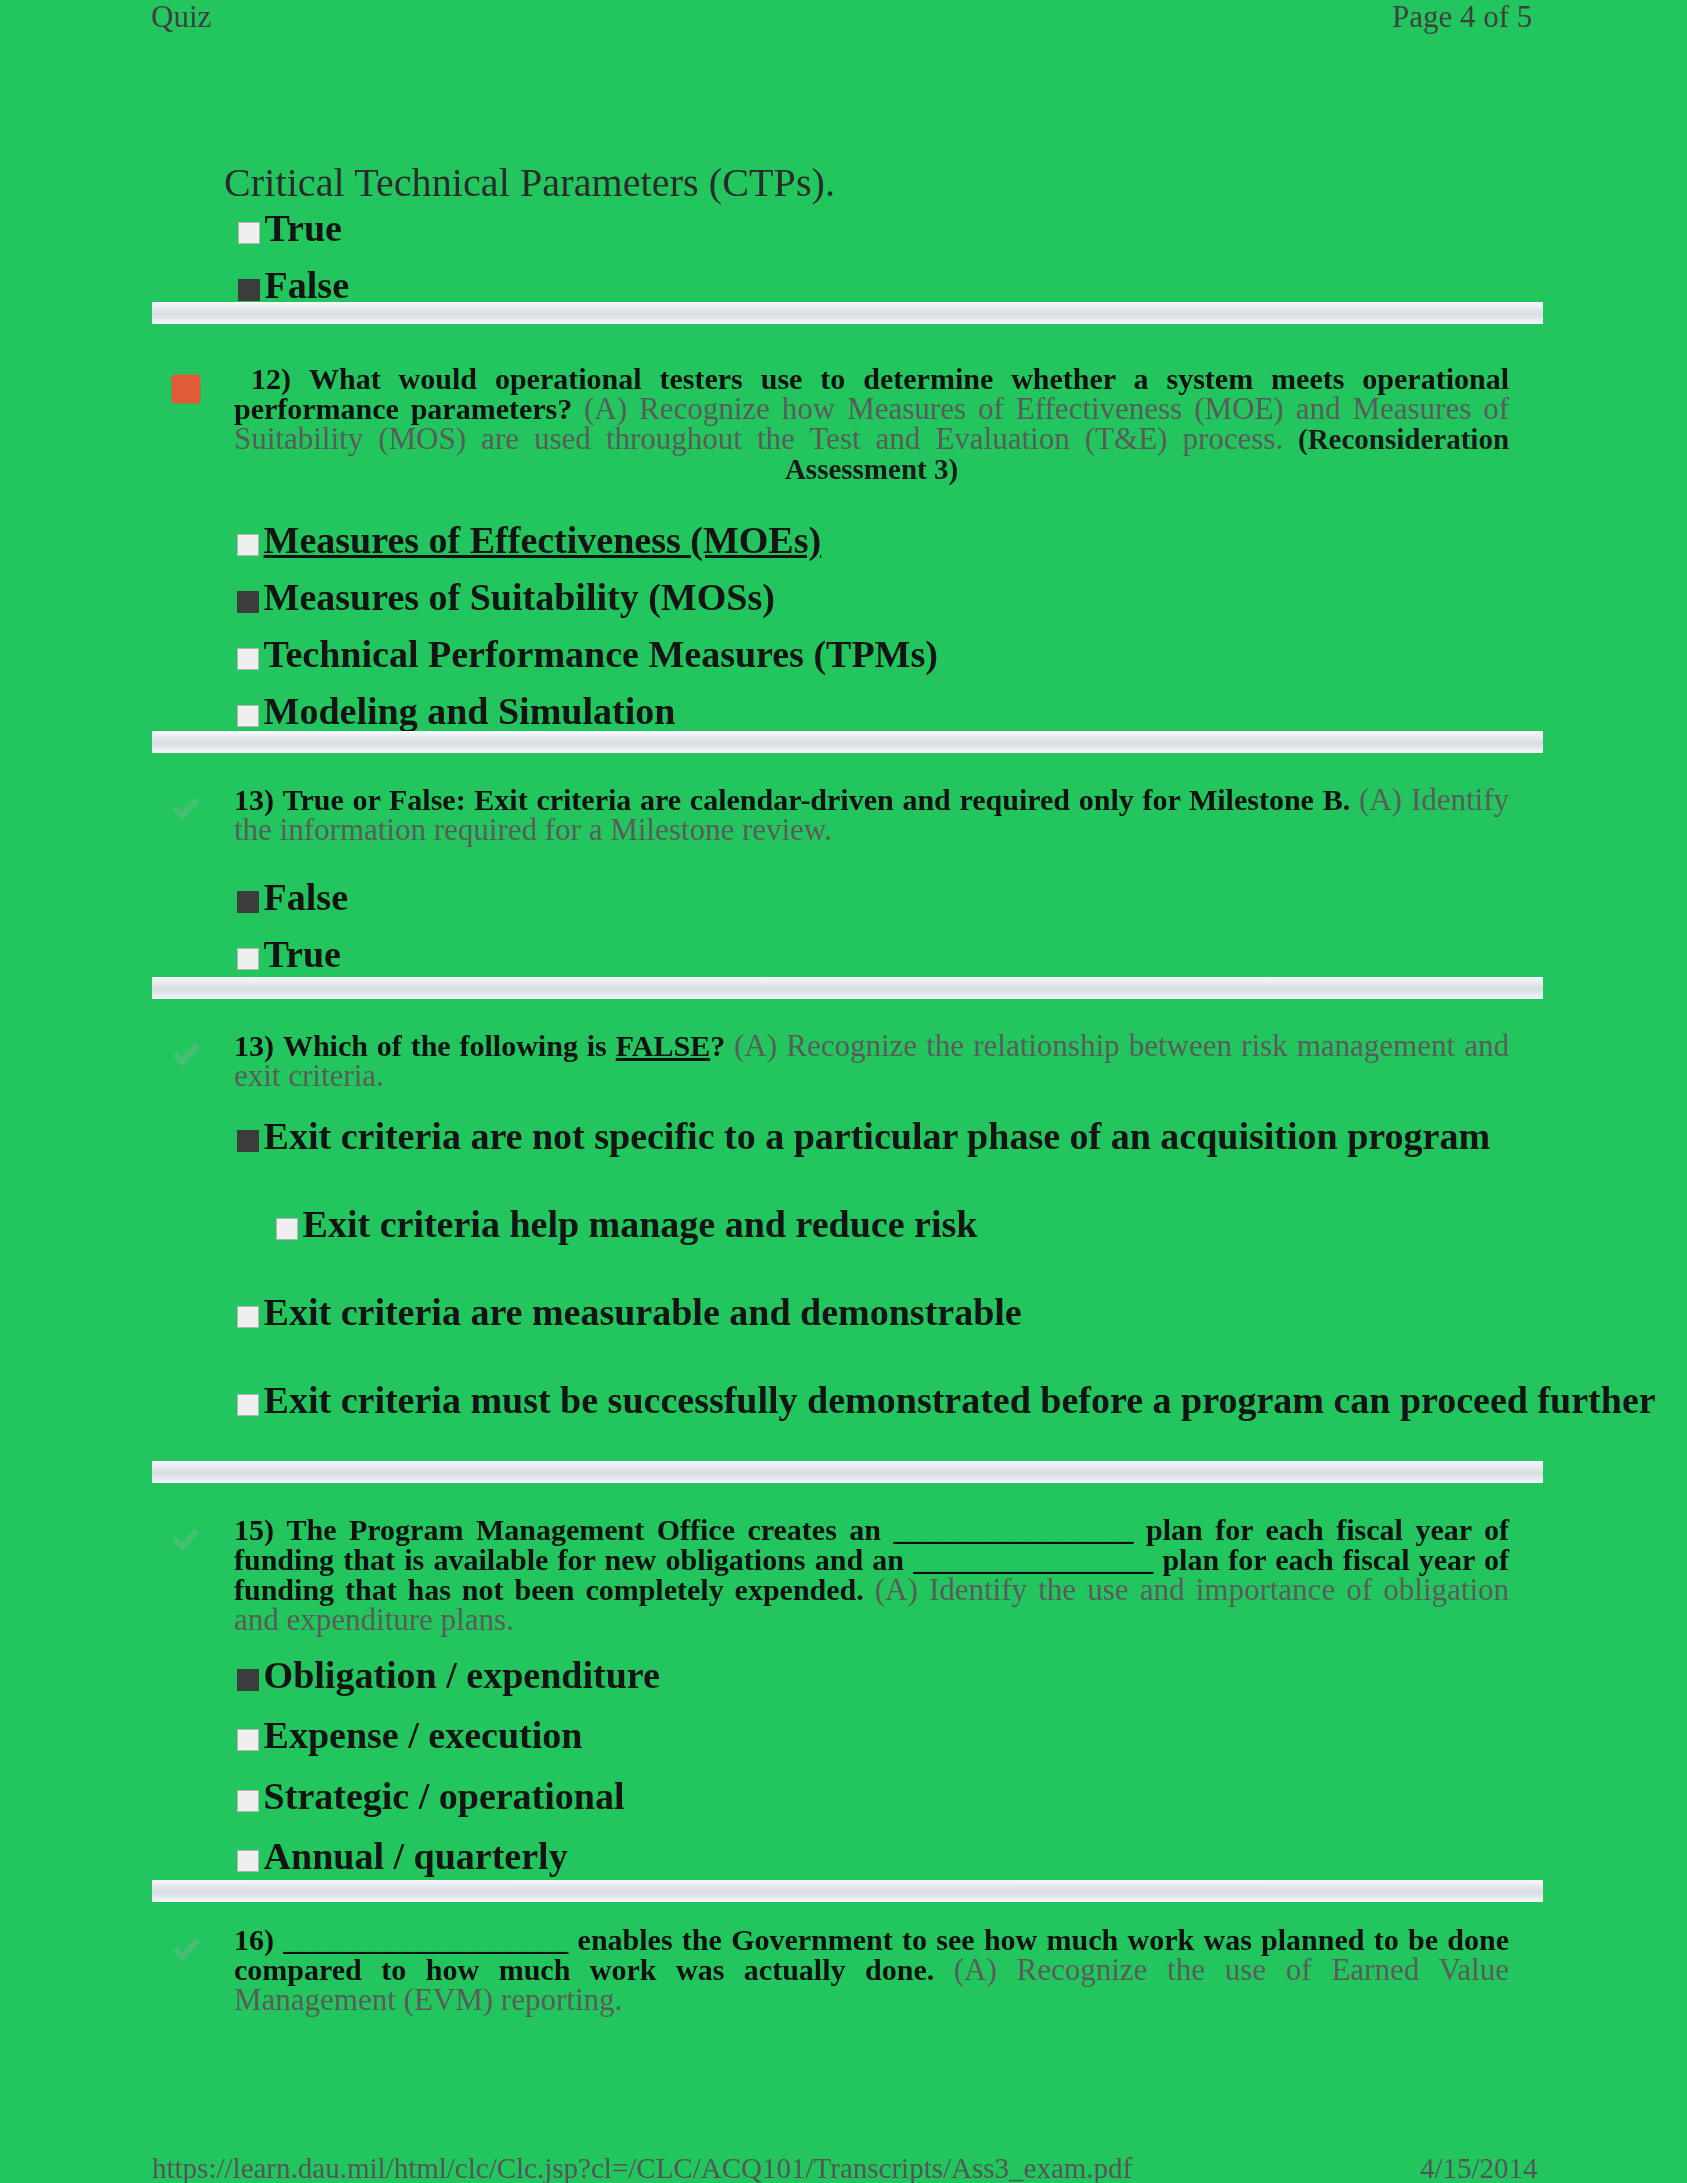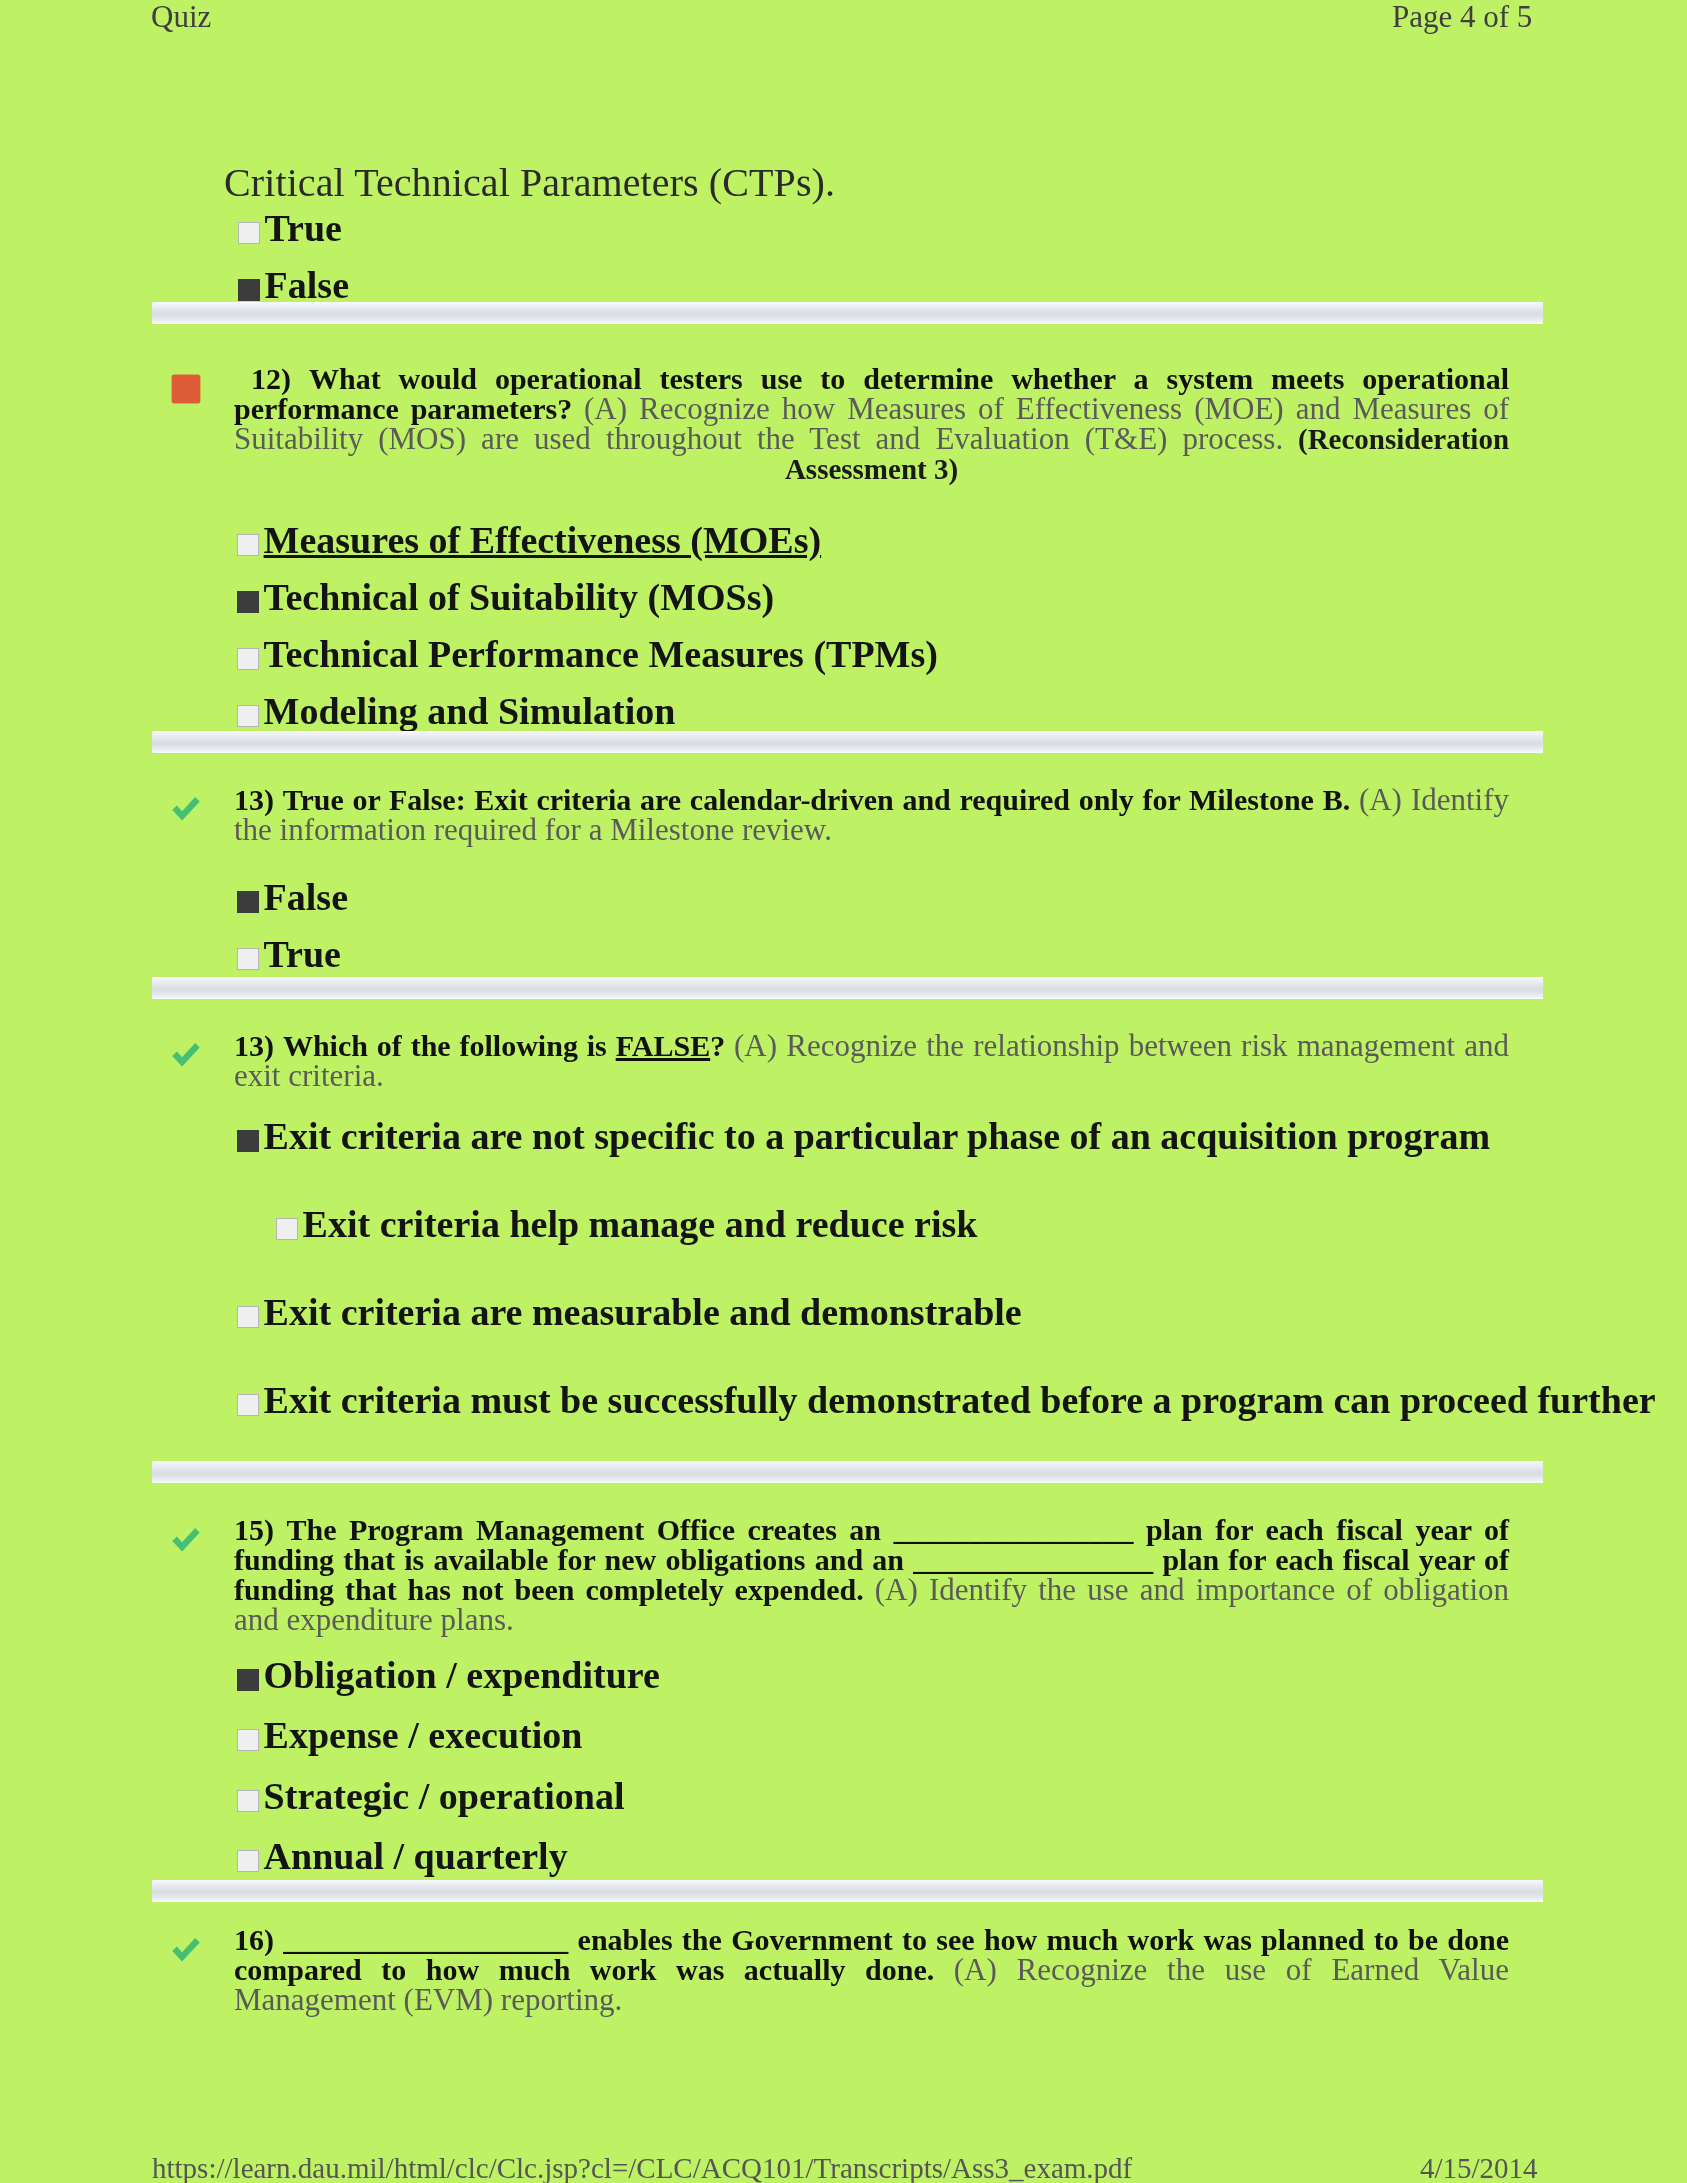--- a/index.html
+++ b/index.html
@@ -1,18 +1,18 @@
 <!DOCTYPE html>
 <html style="font-size:10.6px"><head>
 <meta charset="utf-8">
 <title>Test Review</title>
 <style>
   html,body{margin:0;padding:0;background:#fff;}
   body{width:1687px;height:2183px;font-family:"Liberation Serif",serif;color:#000;}
-  .page{position:relative;width:1687px;height:2183px;overflow:hidden;background:#bef264;}
+  .page{position:relative;width:1687px;height:2183px;overflow:hidden;background:#22c55e;}
 
   .hdr-l{position:absolute;left:151px;top:-1.3px;font-size:31px;color:#3f3f3f;}
   .hdr-r{position:absolute;left:1392px;top:-1.3px;font-size:31px;color:#3f3f3f;}
 
   .ftr-l{position:absolute;left:152px;top:2152px;font-size:29px;color:#555;white-space:nowrap;}
   .ftr-r{position:absolute;left:1420px;top:2152px;font-size:29px;color:#555;}
 
   .sep{position:absolute;left:152px;width:1391px;height:22.5px;margin-top:-9.3px;
        background:linear-gradient(to bottom,#fafbfc 0%,#eceff3 18%,#dfe3e9 42%,#d8dde4 55%,#dfe4ea 70%,#edf0f3 88%,#fbfcfd 100%);}
 
@@ -43,21 +43,21 @@
   <div id="content">
       <div class="carry" style="top:159px;">Critical Technical Parameters (CTPs).</div>
       <div class="opt" style="left:238px;top:206px;"><span class="cb"></span><span>True</span></div>
       <div class="opt" style="left:238px;top:263px;"><span class="cb on"></span><span>False</span></div>
       <div class="sep" style="top:311px;"></div>
       <div class="ico" style="left:169px;top:372px;"><svg viewBox="0 0 52 52" width="34" height="34">
           <rect x="4" y="4" width="44" height="44" rx="4" fill="#e05c36"></rect>
         </svg></div>
       <div class="qtext lastcenter ind" style="left:234px;top:364px;width:1275px;text-align:justify;"><span class="num">12)</span> <b>What would operational testers use to determine whether a system meets operational performance parameters?</b>  <span class="fb">(A)  Recognize how Measures of Effectiveness (MOE) and Measures of Suitability (MOS) are used throughout the Test and Evaluation (T&amp;E) process.</span>  <span class="fbb">(Reconsideration Assessment 3)</span></div>
       <div class="opt" style="left:237px;top:518px;text-decoration:underline;"><span class="cb"></span><span>Measures of Effectiveness (MOEs)</span></div>
-      <div class="opt" style="left:237px;top:575px;"><span class="cb on"></span><span>Technical of Suitability (MOSs)</span></div>
+      <div class="opt" style="left:237px;top:575px;"><span class="cb on"></span><span>Measures of Suitability (MOSs)</span></div>
       <div class="opt" style="left:237px;top:632px;"><span class="cb"></span><span>Technical Performance Measures (TPMs)</span></div>
       <div class="opt" style="left:237px;top:689px;"><span class="cb"></span><span>Modeling and Simulation</span></div>
       <div class="sep" style="top:740px;"></div>
       <div class="ico" style="left:169px;top:791px;"><svg viewBox="0 0 52 52" width="34" height="34">
           <path d="M5 29 L12 22 L20 31 L40 9 L47 16 L20 45 Z" fill="#45bf73"></path>
         </svg></div>
       <div class="qtext" style="left:234px;top:785px;width:1275px;text-align:justify;"><span class="num">13)</span> <b>True or False: Exit criteria are calendar-driven and required only for Milestone B.</b>  <span class="fb">(A)  Identify the information required for a Milestone review.</span></div>
       <div class="opt" style="left:237px;top:875px;"><span class="cb on"></span><span>False</span></div>
       <div class="opt" style="left:237px;top:932px;"><span class="cb"></span><span>True</span></div>
       <div class="sep" style="top:986px;"></div>

